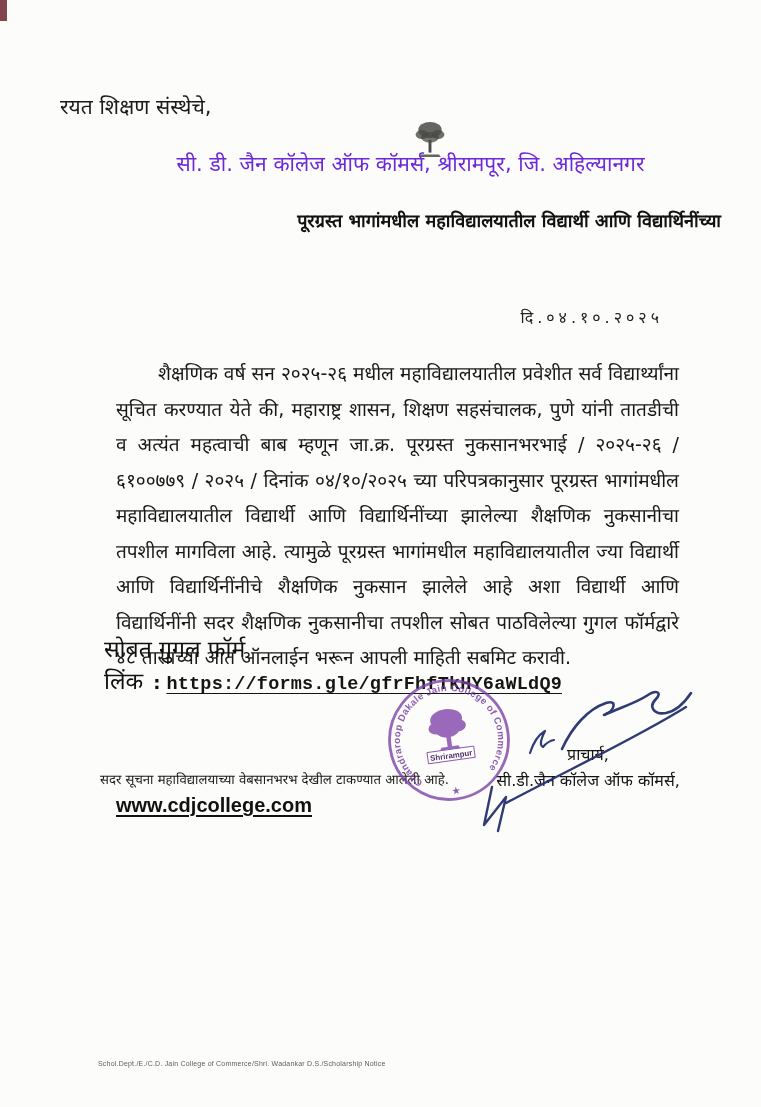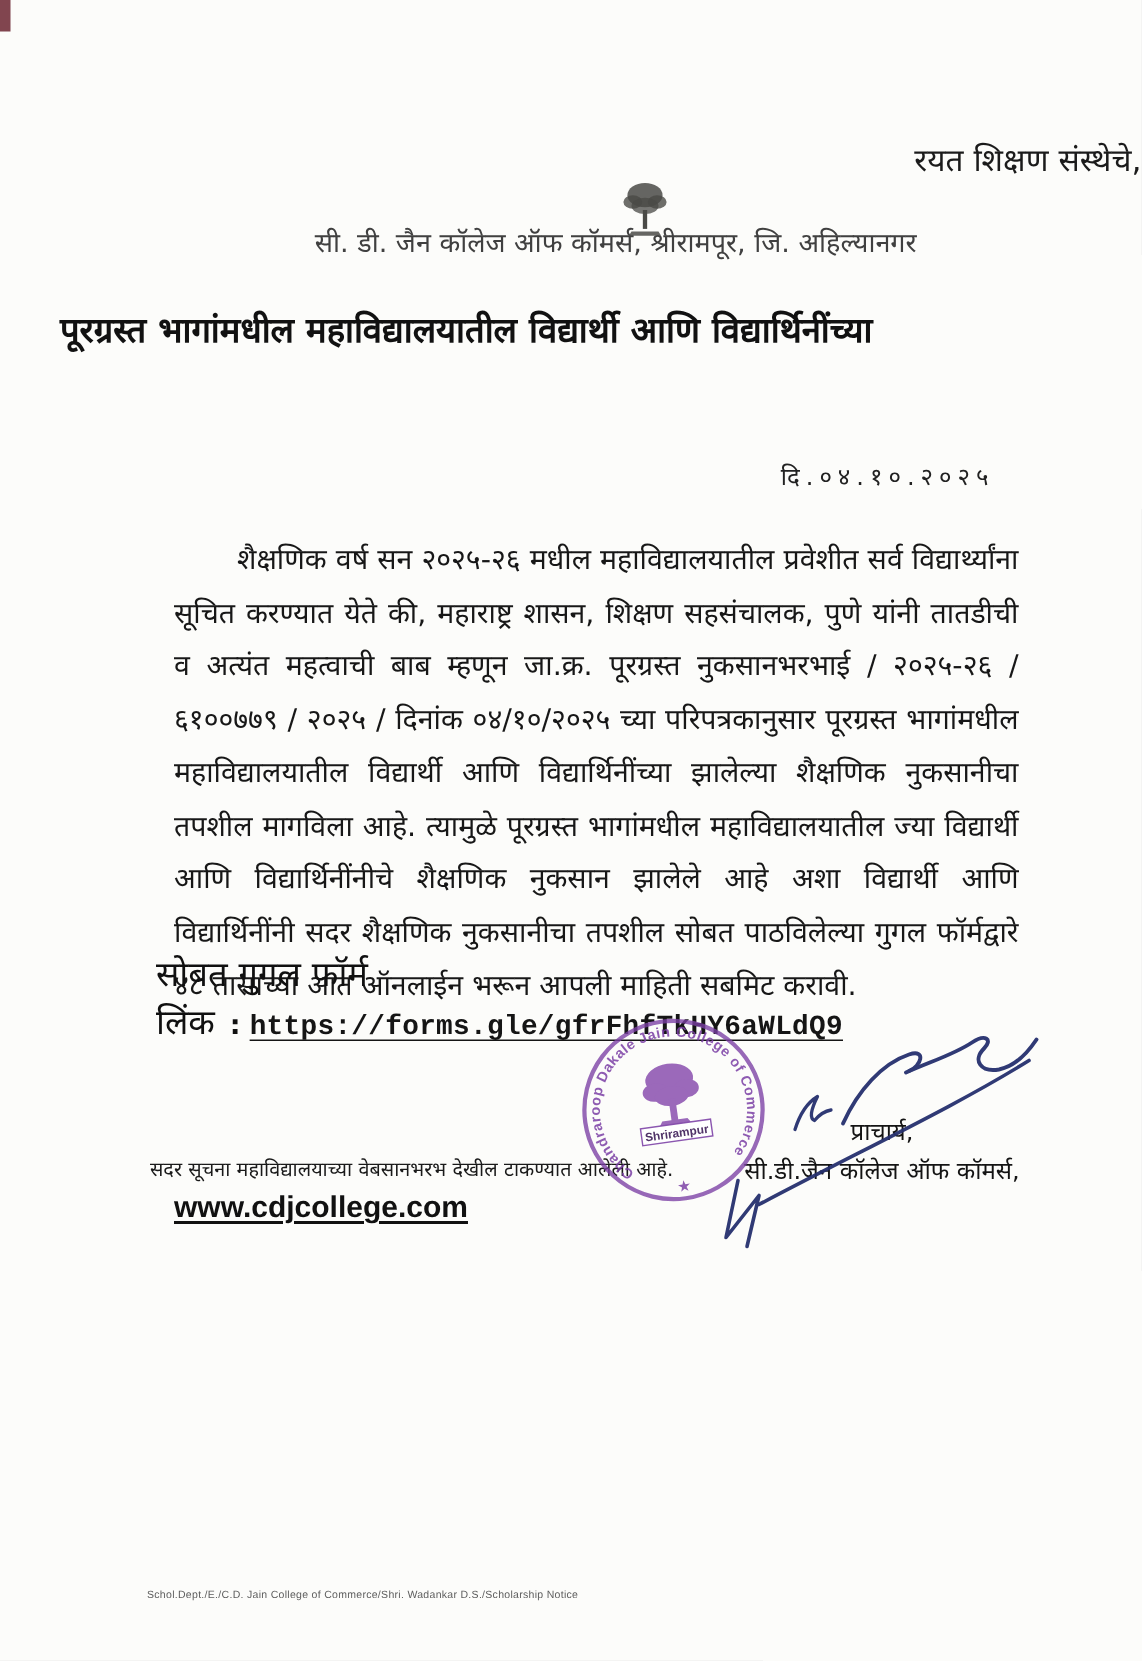--- a/index.html
+++ b/index.html
@@ -12,32 +12,32 @@
     overflow:hidden;
     color:#1d1d1d;
     font-family:"DejaVu Sans", sans-serif;
   }
   .scan-mark {
     position:absolute; left:0; top:29; width:7px; height:21px;
     background:#6b2430; opacity:.85;
   }
   .header-org {
     position:absolute; left:60px; top:92px; width:701px;
-    text-align:right; font-size:21px; color:#1b1b1b;
+    text-align:left; font-size:21px; color:#1b1b1b;
   }
   .emblem {
     position:absolute; left:412px; top:119px;
   }
   .header-college {
     position:absolute; left:60px; top:149px; width:701px;
-    text-align:center; font-size:18px; color:#404040;
+    text-align:center; font-size:21px; color:#6d28d9;
   }
   .title-block {
     position:absolute; left:40px; top:204px; width:681px;
-    text-align:left; font-weight:bold; font-size:23px;
+    text-align:right; font-weight:bold; font-size:18px;
     line-height:34px; color:#111;
   }
   .date-line {
     position:absolute; right:98px; top:306px;
     font-size:16px; letter-spacing:4px; color:#222;
   }
   .body-para {
     position:absolute; left:100px; top:340px; width:563px;
     margin:16px; font-size:19px; line-height:35.5px;
     text-align:justify; text-indent:42px; color:#171717;

